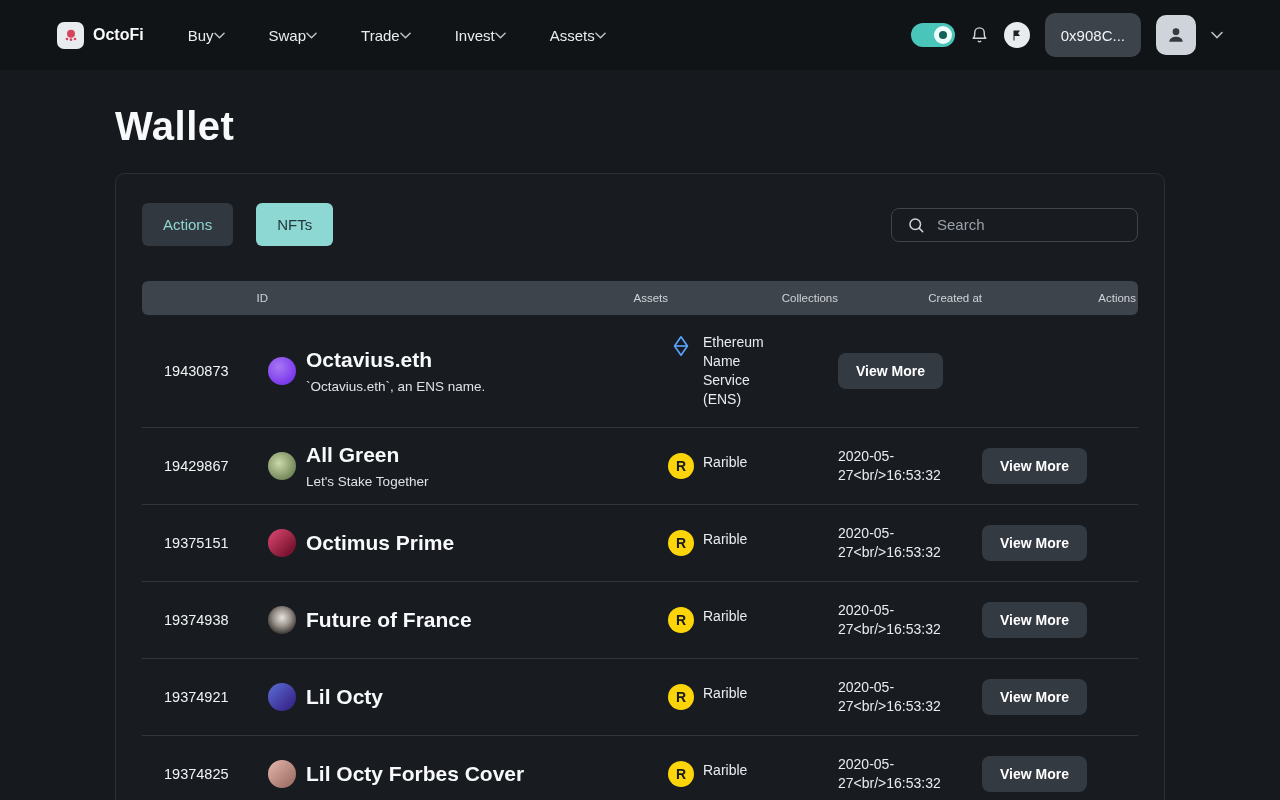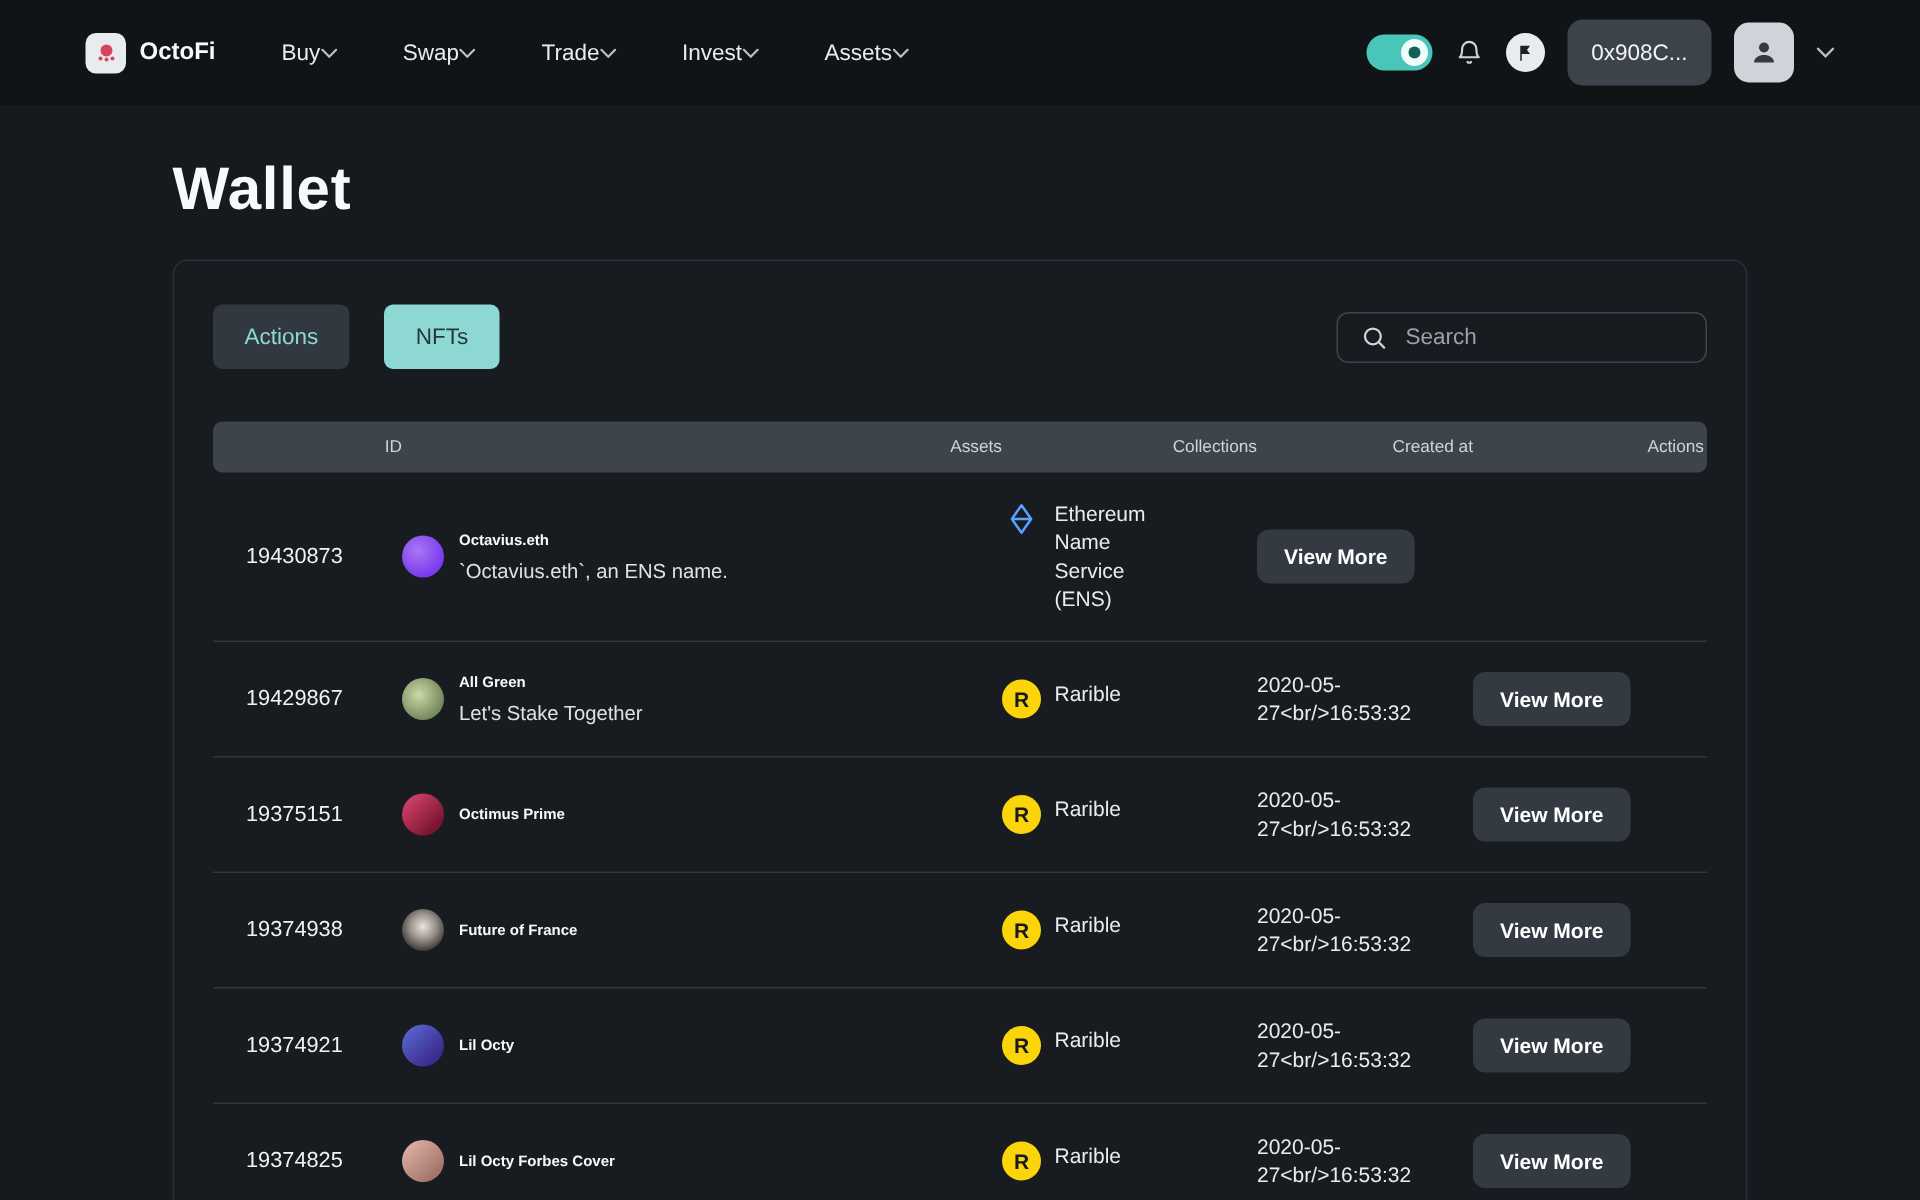--- a/index.html
+++ b/index.html
@@ -71,21 +71,21 @@
   .cell-id{padding-left:22px;font-size:14.5px;color:#f1f3f5;}
   .thead .cell-id{font-size:11.5px;color:#cfd4d9;}
   .cell-assets{display:flex;align-items:center;gap:10px;}
   .avatar{width:28px;height:28px;border-radius:50%;flex-shrink:0;display:inline-block;}
   .av0{background:radial-gradient(circle at 38% 35%,#a878f2 0%,#7c3aed 70%);}
   .av1{background:radial-gradient(circle at 40% 40%,#cdd9a8 0%,#6f8457 75%);}
   .av2{background:linear-gradient(135deg,#e04a74 0%,#7a1430 80%);}
   .av3{background:radial-gradient(circle at 50% 42%,#e8e4de 0%,#9a938c 40%,#23201e 85%);}
   .av4{background:linear-gradient(135deg,#5b6fd6 0%,#3b2a8f 80%);}
   .av5{background:linear-gradient(135deg,#e7b9ae 0%,#a3756b 80%);}
-  .asset-name{font-size:10px;font-weight:700;color:#f8f9fa;}
+  .asset-name{font-size:21px;font-weight:700;color:#f8f9fa;}
   .asset-sub{font-size:13.5px;color:#dee2e6;margin-top:7px;}
   .cell-coll{display:flex;align-items:flex-start;gap:9px;}
   .coll-icon{width:26px;height:26px;border-radius:50%;flex-shrink:0;
     display:flex;align-items:center;justify-content:center;}
   .coll-icon.rarible{background:var(--rarible_yellow);color:#16191d;font-size:14px;font-weight:800;}
   .coll-icon.ens{background:transparent;}
   .coll-name{font-size:14px;color:#e9ecef;width:64px;line-height:1.35;}
   .cell-created{font-size:14px;color:#e9ecef;line-height:1.35;}
   .cell-created span{display:block;}
   .view-more{padding:10px 18px;background:#343a42;border:none;border-radius:8px;

